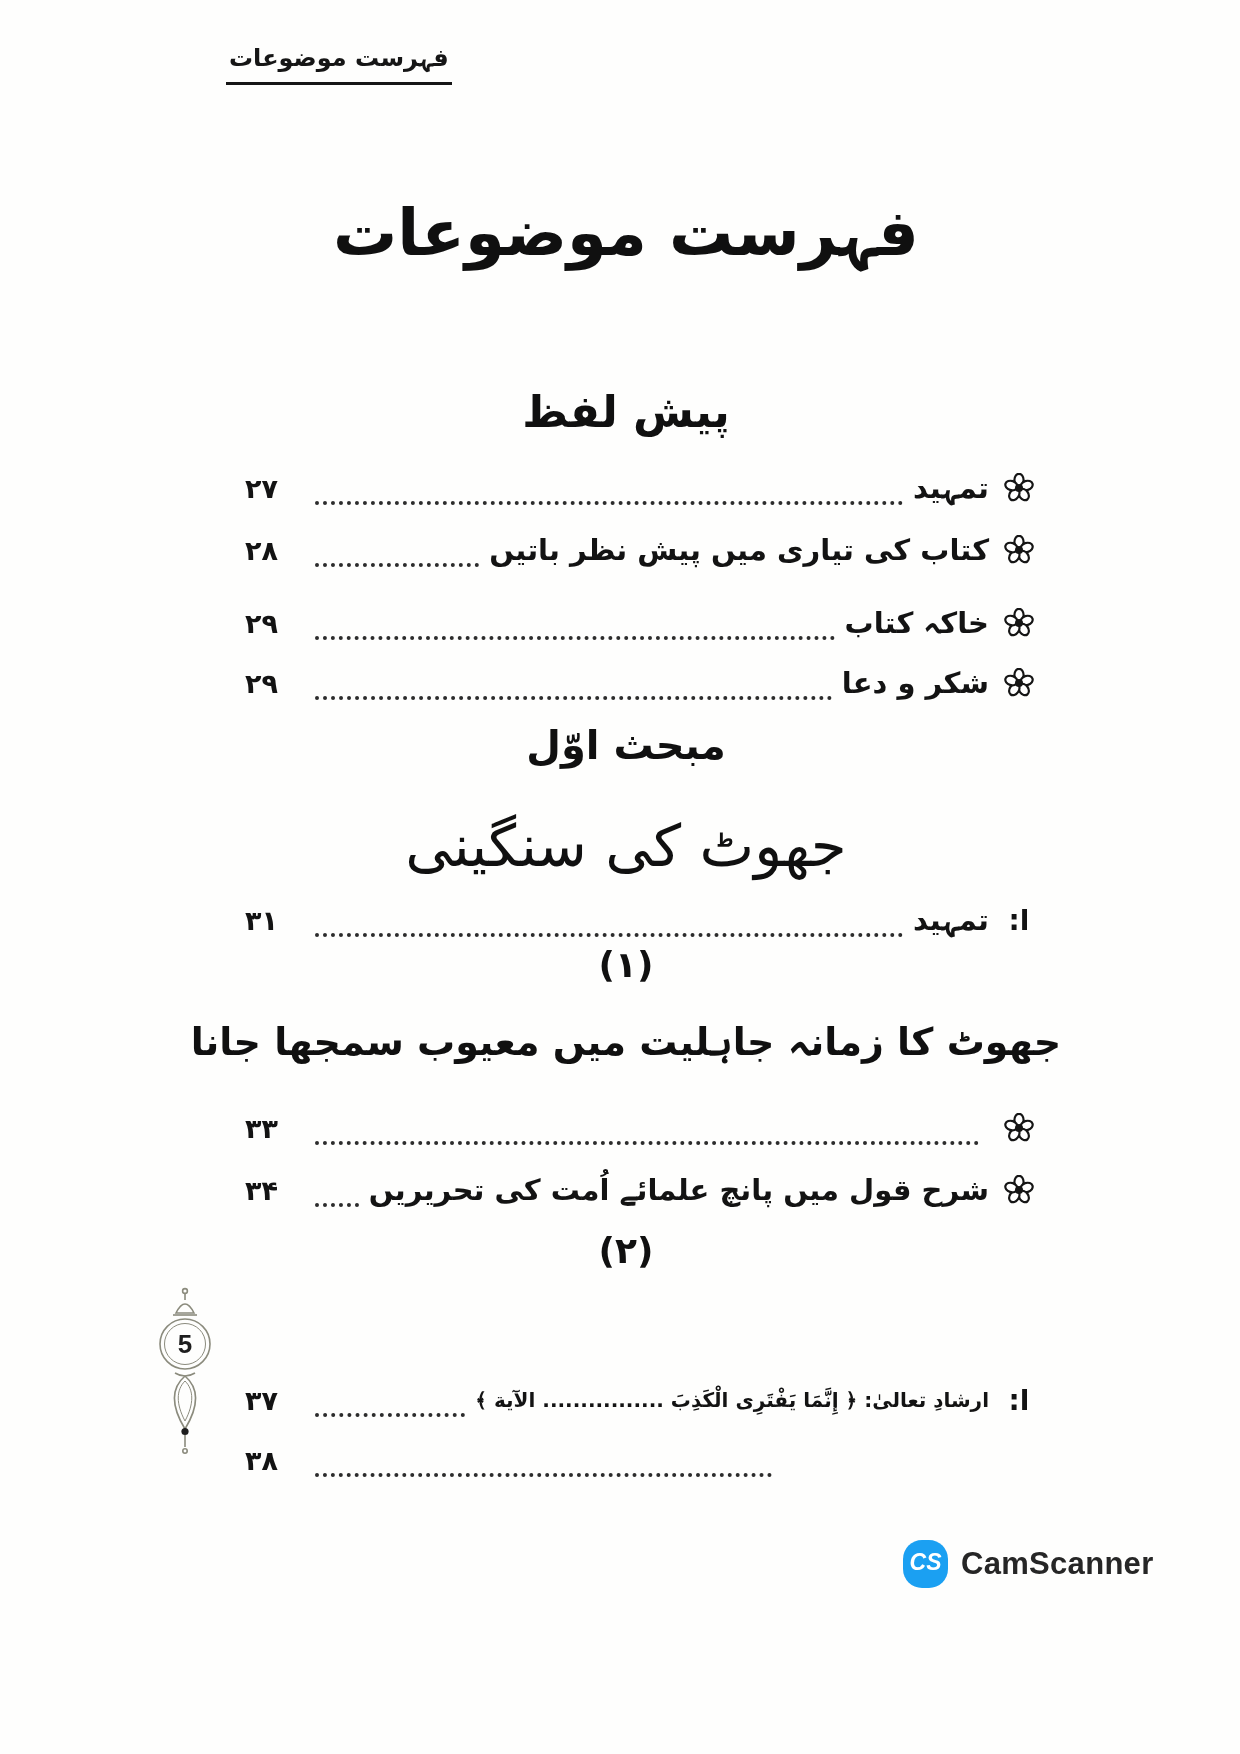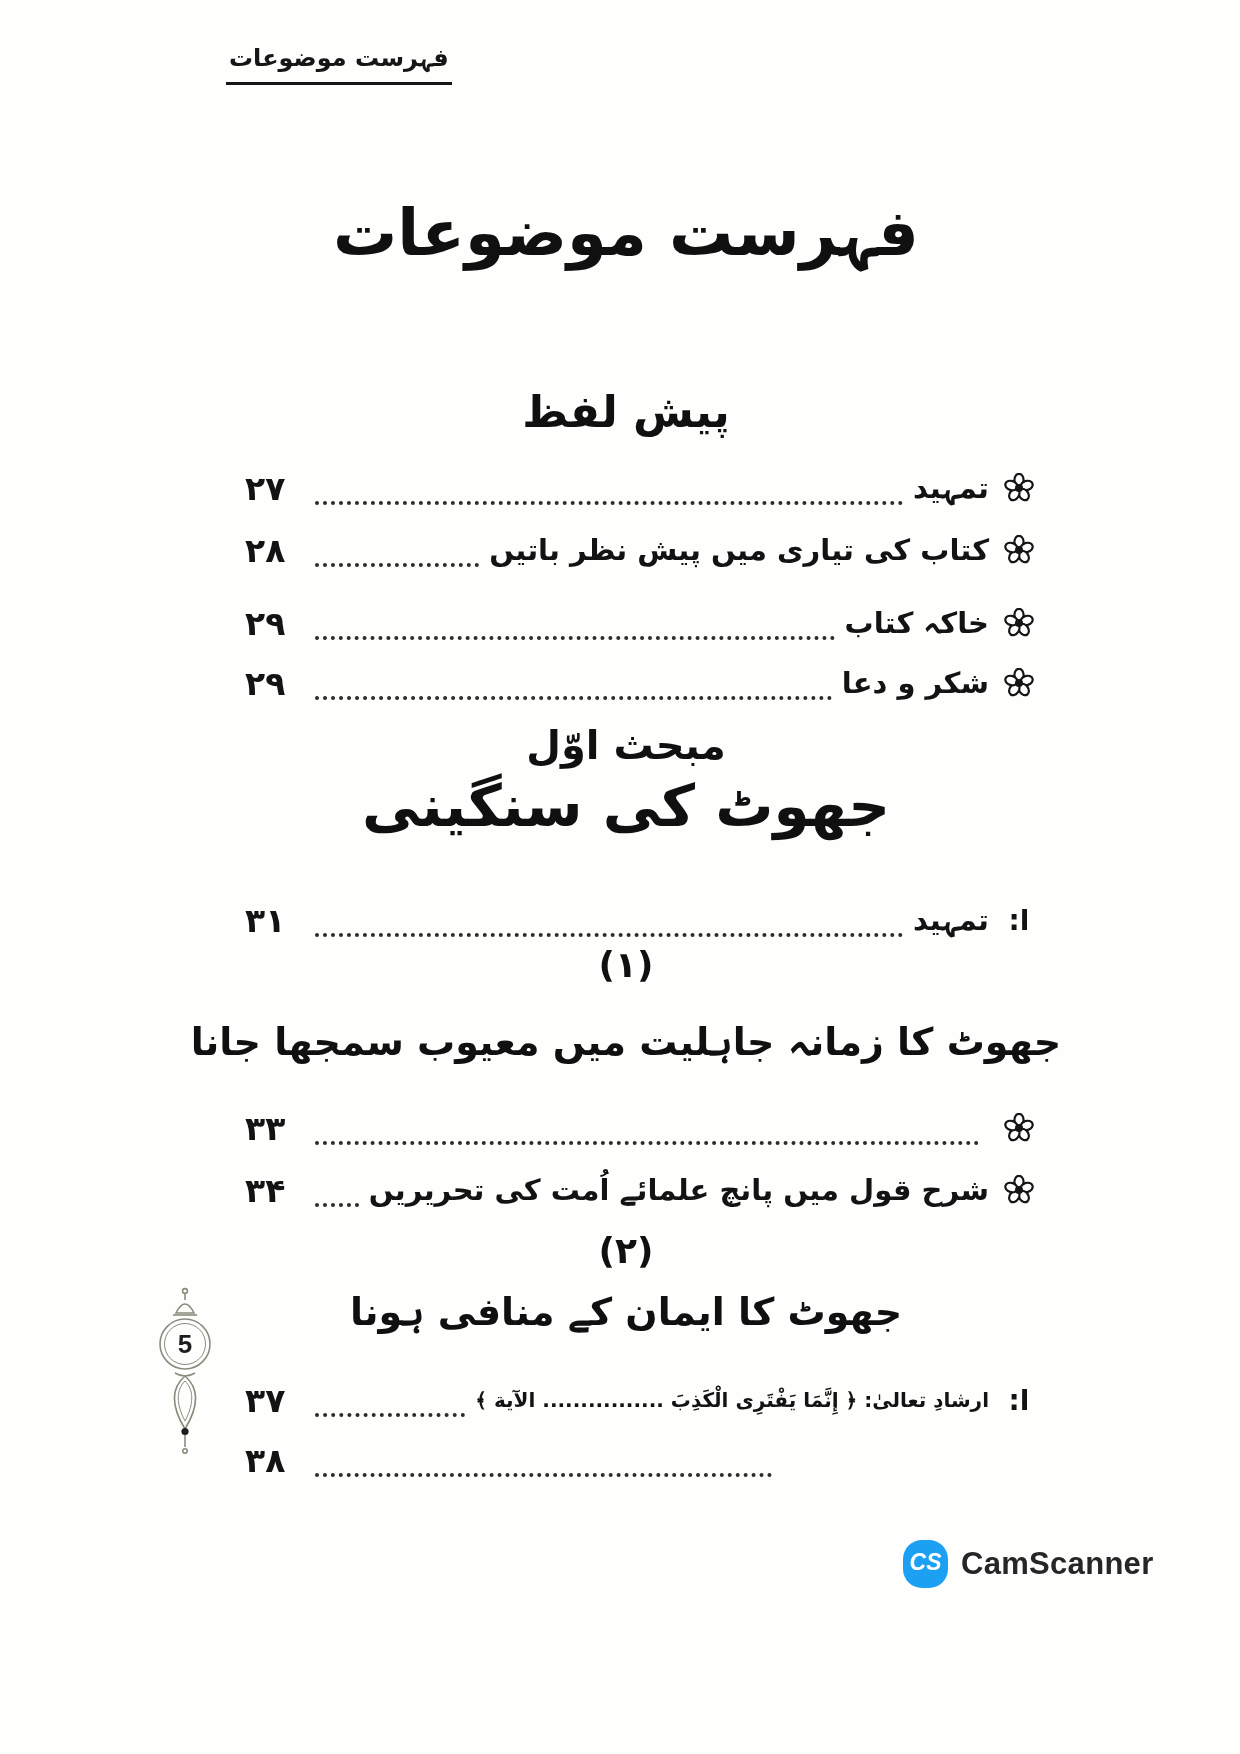--- a/index.html
+++ b/index.html
@@ -11,38 +11,38 @@
   .running-header{
     position:absolute;left:226px;top:44px;direction:rtl;
     font-size:24px;font-weight:bold;color:#161616;
     border-bottom:3px solid #161616;padding:0 3px 10px 3px;
   }
   
   .center-block{position:absolute;left:150px;right:150px;text-align:center;direction:rtl;color:#101010;white-space:nowrap;}
   .main-title{top:196px;font-size:64px;font-weight:bold;}
   .preface-heading{top:386px;font-size:44px;font-weight:bold;}
   .part-label{top:722px;font-size:40px;font-weight:bold;}
-  .part-title{top:772px;font-size:58px;font-weight:bold;}
+  .part-title{top:812px;font-size:58px;font-weight:normal;}
   .sub-num{font-size:36px;font-weight:bold;}
   .sub1-num{top:944px;}
   .sub2-num{top:1230px;}
   .sub-title{font-size:38px;font-weight:bold;}
   .sub1-title{top:1020px;}
   .sub2-title{top:1290px;}
   
   .toc-row{
     position:absolute;left:245px;width:792px;height:46px;
     display:flex;flex-direction:row;align-items:center;direction:rtl;
   }
   .bullet-slot{width:36px;flex:0 0 36px;display:flex;justify-content:center;align-items:center;margin-left:12px;}
   .row-prefix{width:36px;flex:0 0 36px;text-align:center;margin-left:12px;font-size:28px;font-weight:bold;}
   .row-label{font-size:29px;font-weight:bold;white-space:nowrap;flex:0 0 auto;}
   .row-label.small{font-size:20px;}
   .leader{flex:1 1 auto;min-width:24px;height:30px;margin:0 10px;border-bottom:4px dotted #2c2c2c;}
-  .row-page{width:60px;flex:0 0 60px;font-size:33px;font-weight:bold;text-align:left;direction:ltr;}
+  .row-page{width:60px;flex:0 0 60px;font-size:27px;font-weight:bold;text-align:left;direction:ltr;}
   .indent8{padding-right:255px;box-sizing:border-box;}
   
   .flower{width:30px;height:30px;display:block;}
   
   .ornament{position:absolute;left:148px;top:1286px;}
   .ornament text{font-family:"Liberation Sans",sans-serif;}
   
   .scan-edge{
     position:absolute;right:0;top:975px;width:12px;height:582px;
     background:linear-gradient(to right,rgba(110,110,110,0),rgba(110,110,110,0.42));
@@ -232,21 +232,20 @@
           </g>
           <circle cx="15" cy="15" r="4" fill="#151515"></circle>
         </svg>
     </span>
     <span class="row-label">شرح قول میں پانچ علمائے اُمت کی تحریریں</span>
     <span class="leader"></span>
     <span class="row-page">۳۴</span>
   </div>
 
   <div class="center-block sub-num sub2-num">(۲)</div>
-  <div class="center-block sub-title sub2-title">جھوٹ کا ایمان کے منافی ہونا</div>
 
   <div class="toc-row" style="top:1377px">
     <span class="row-prefix">ا:</span>
     <span class="row-label small">ارشادِ تعالیٰ: ﴿ إِنَّمَا يَفْتَرِى الْكَذِبَ ................ الآية ﴾</span>
     <span class="leader"></span>
     <span class="row-page">۳۷</span>
   </div>
 
   <div class="toc-row indent8" style="top:1437px">
     <span class="leader"></span>

